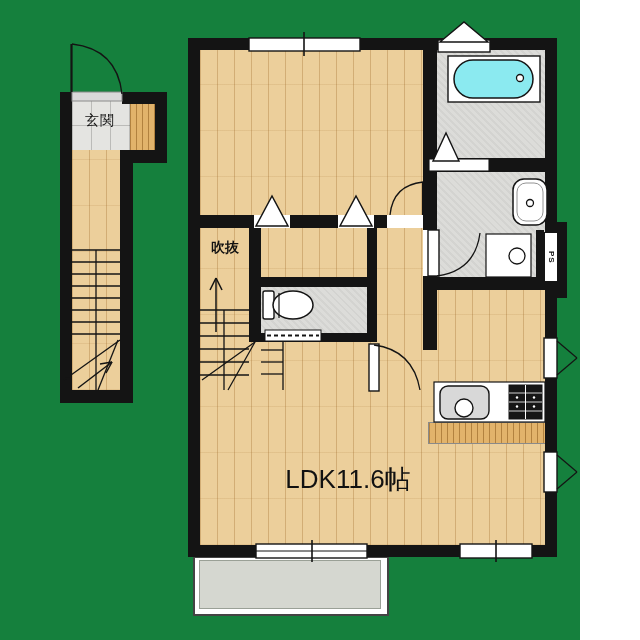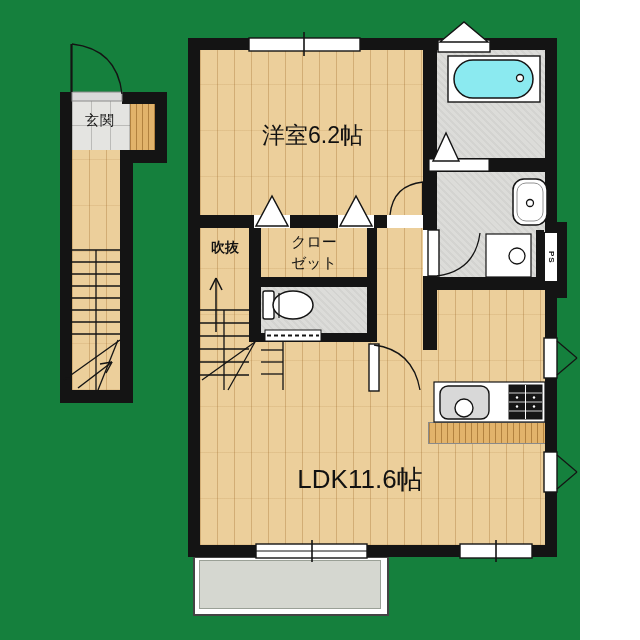--- a/index.html
+++ b/index.html
@@ -229,26 +229,21 @@
         <circle cx="517" cy="397.5" r="1.2" fill="#fff" stroke="none"></circle>
         <circle cx="534" cy="397.5" r="1.2" fill="#fff" stroke="none"></circle>
         <circle cx="517" cy="406.5" r="1.2" fill="#fff" stroke="none"></circle>
         <circle cx="534" cy="406.5" r="1.2" fill="#fff" stroke="none"></circle>
       </g>
     </g>
   </svg>
 
   <div class="label" style="left:72px;top:112px;width:56px;font-size:14px;letter-spacing:1px;">玄関</div>
 
-  <div class="label" style="left:210px;top:120px;width:205px;font-size:23px;">洋室6.2帖</div>
 
   <div class="label" style="left:199px;top:239px;width:52px;font-size:14px;font-weight:bold;">吹抜</div>
 
-  <div class="label" style="left:263px;top:231px;width:102px;font-size:15px;line-height:1.4;">
-    <div>クロー</div>
-    <div>ゼット</div>
-  </div>
-
-  <div class="label" style="left:230px;top:462px;width:260px;font-size:26px;">LDK11.6帖</div>
+
+  <div class="label" style="left:218px;top:462px;width:260px;font-size:26px;">LDK11.6帖</div>
 
   <div class="ps-slot" style="left:544px;top:232px;width:12px;height:48px;">PS</div>
 
 </div>
 
 </body></html>

